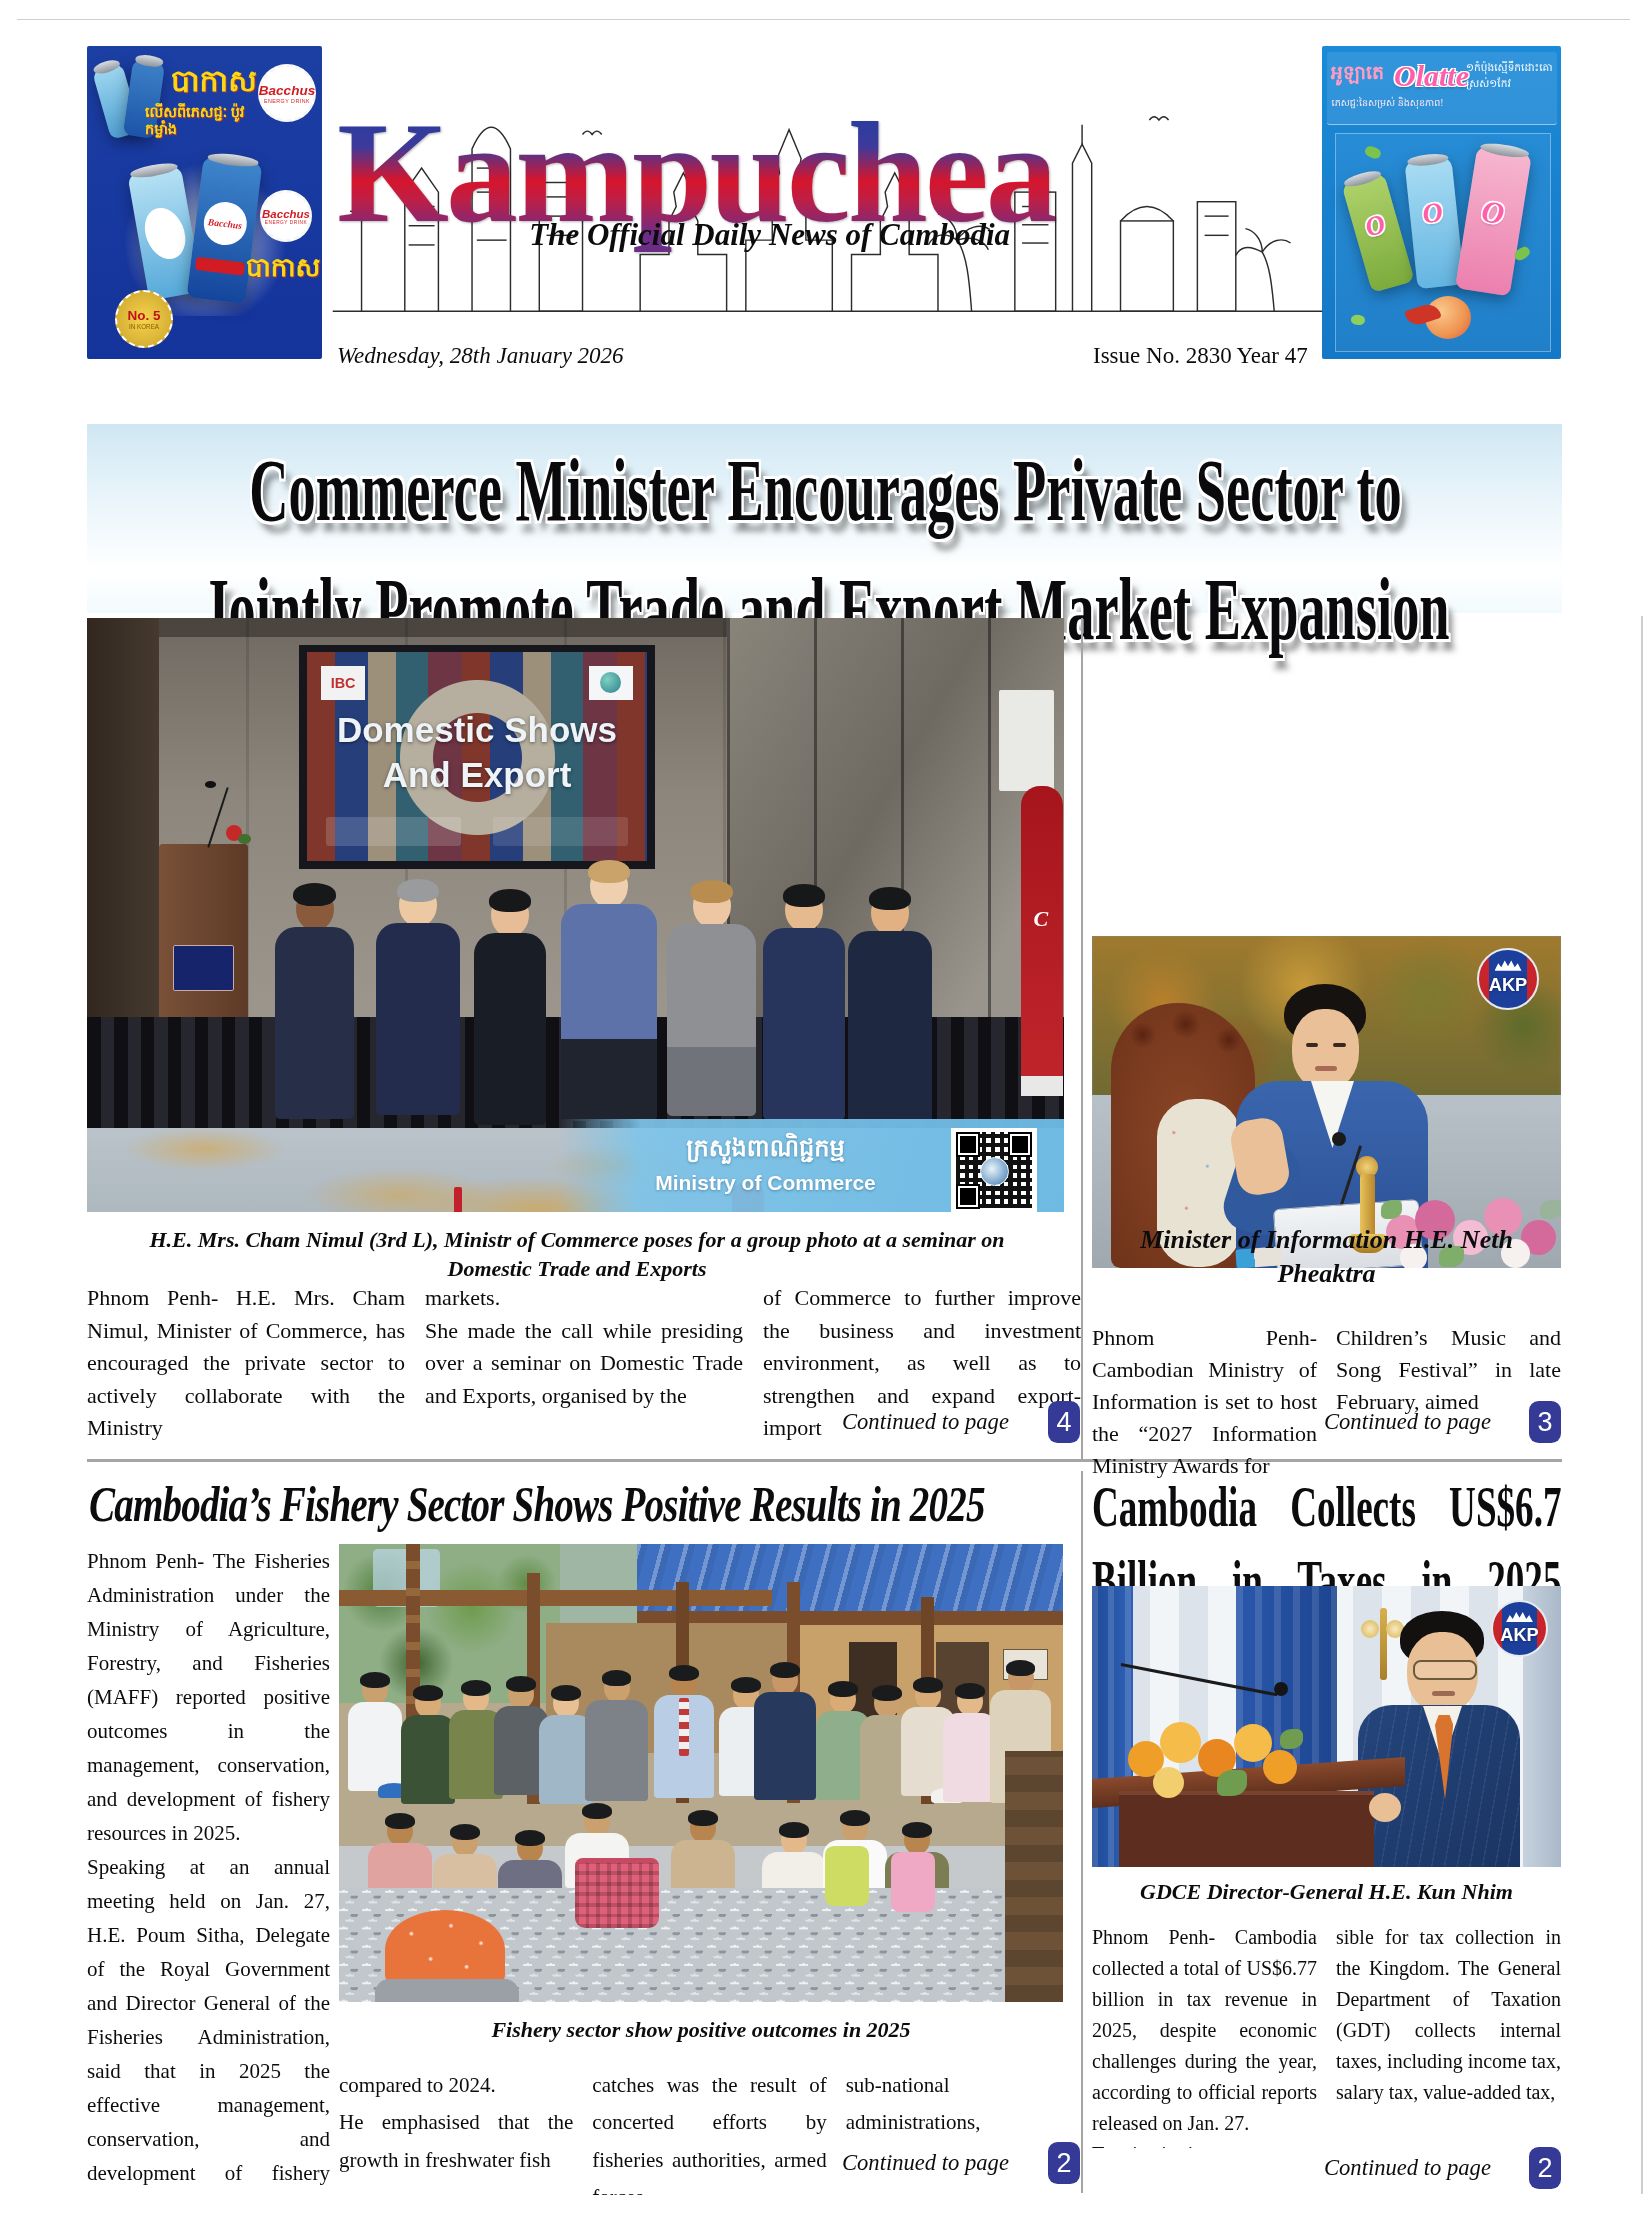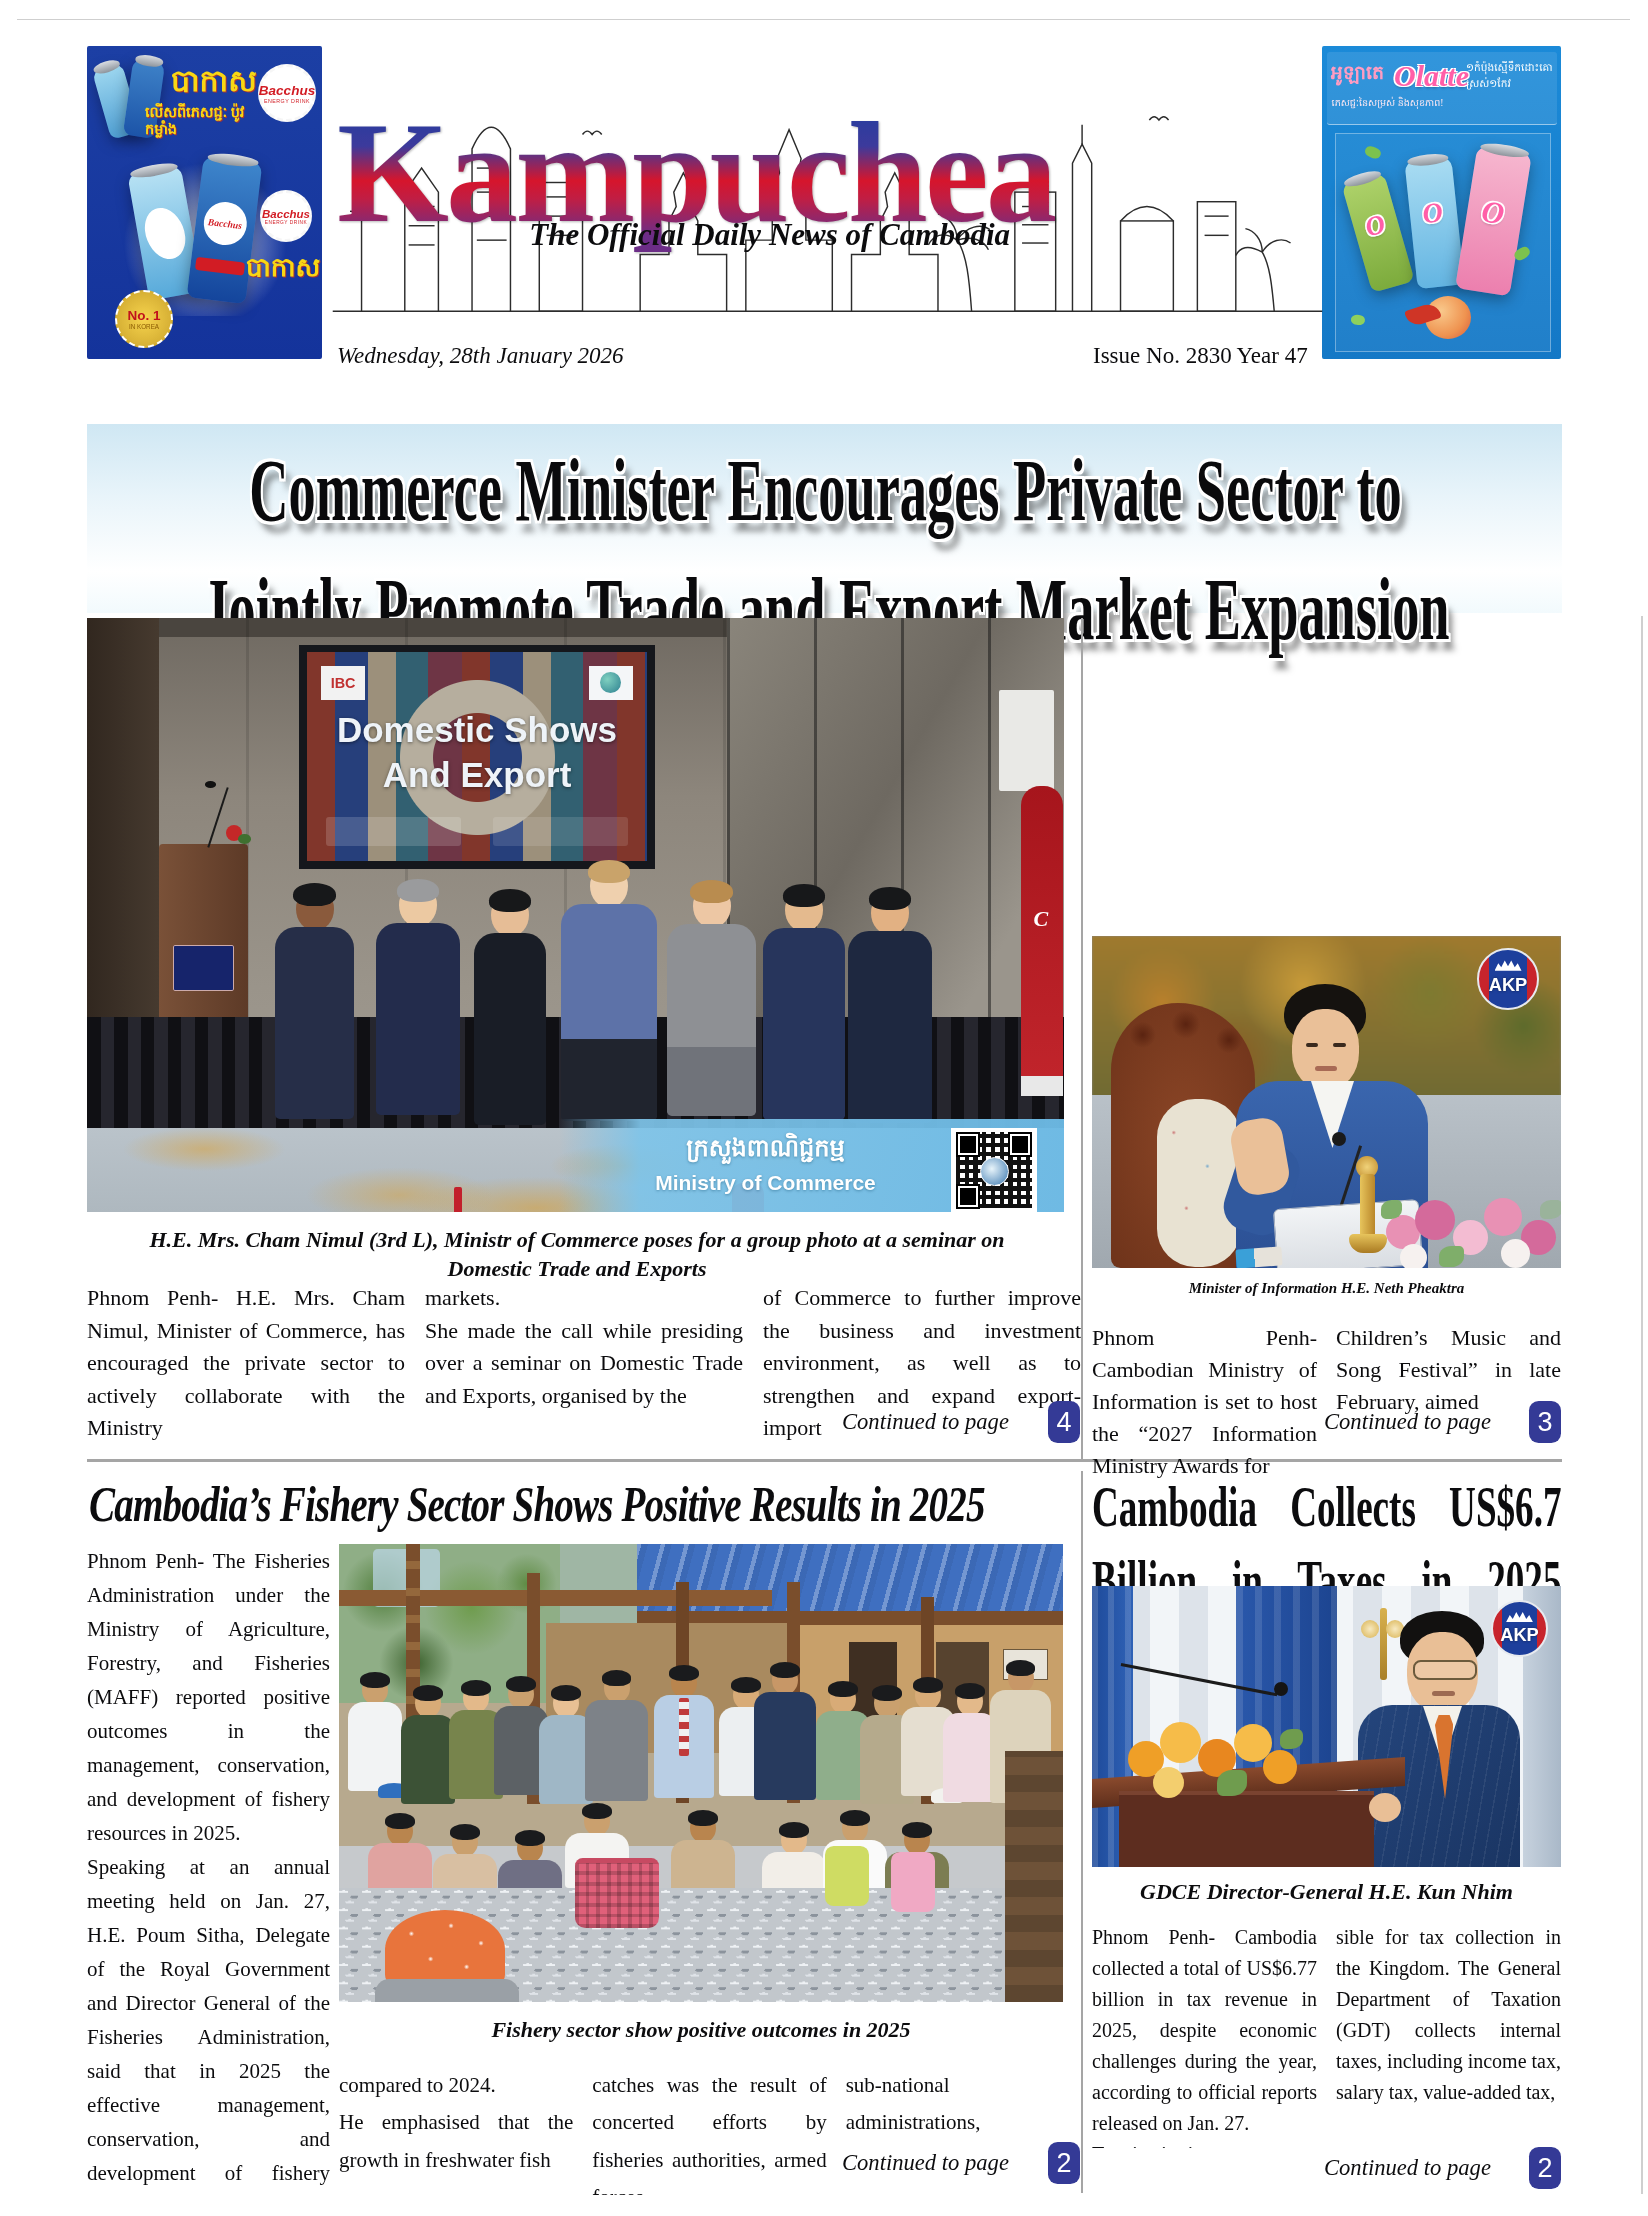--- a/index.html
+++ b/index.html
@@ -110,21 +110,21 @@
         <span style="color:#d21c24;font-weight:bold;font-style:italic;font-size:9.6px;">Bacchus</span>
       </div>
       <div class="s" style="left:4.8px;top:101px;width:49px;height:12.5px;background:#d21c24;border-radius:3.8px;"></div>
     </div>
     <div class="s gearlogo" style="left:173px;top:144px;width:46px;height:46px;">
       <span class="b1" style="font-size:11.5px;">Bacchus</span>
       <span class="b2" style="font-size:4.8px;">ENERGY DRINK</span>
     </div>
     <div class="s kh-yellow" style="left:159px;top:207px;width:72px;font-size:26px;">បាកាស</div>
     <div class="s" style="left:28px;top:244px;width:54px;height:54px;border-radius:50%;background:radial-gradient(#f6d34d,#caa22b);border:2.9px dashed #fff;display:flex;flex-direction:column;align-items:center;justify-content:center;">
-      <span style="color:#c1121c;font-weight:bold;font-size:13.5px;" class="sans">No. 1</span>
+      <span style="color:#c1121c;font-weight:bold;font-size:13.5px;" class="sans">No. 5</span>
       <span style="color:#8a5a00;font-size:6.3px;" class="sans">IN KOREA</span>
     </div>
   </div>
 
   <div class="s ad ad-right" style="left:1322px;top:46px;width:239px;height:313px;">
     <div class="s" style="left:4.8px;top:5.8px;width:230px;height:72px;background:rgba(255,255,255,.10);border-bottom:1.4px solid rgba(255,255,255,.5);border-radius:2.9px;"></div>
     <div class="s" style="left:8.7px;top:14.4px;width:63px;font-size:19px;color:#ff9cc2;font-weight:bold;">អូឡាតេ</div>
     <div class="s olatte-script" style="left:72px;top:12.5px;font-size:30px;">Olatte</div>
     <div class="s" style="left:9.6px;top:51px;width:135px;font-size:9.6px;color:#ffe9f3;">ភេសជ្ជៈនៃសម្រស់ និងសុខភាព!</div>
     <div class="s" style="left:144px;top:14.4px;width:89px;font-size:10.6px;color:#ffffff;line-height:1.5;">១កំប៉ុងស្មើទឹកដោះគោស្រស់១កែវ</div>
@@ -351,21 +351,21 @@
       <div class="s" style="left:103px;top:12px;width:38px;height:38px;border-radius:50%;background:#e891b4;"></div>
       <div class="s" style="left:140px;top:34px;width:35px;height:35px;border-radius:50%;background:#d46a9b;"></div>
       <div class="s" style="left:120px;top:53px;width:29px;height:29px;border-radius:50%;background:#f6f1ef;"></div>
       <div class="s" style="left:19px;top:58px;width:27px;height:27px;border-radius:50%;background:#f6f1ef;"></div>
       <div class="s" style="left:58px;top:60px;width:25px;height:21px;border-radius:50% 4.8px 50% 4.8px;background:#7fae6a;"></div>
       <div class="s" style="left:159px;top:14.4px;width:22px;height:19px;border-radius:50% 4.8px 50% 4.8px;background:#9ab39b;"></div>
       <div class="s" style="left:0px;top:14.4px;width:21px;height:18.3px;border-radius:50% 4.8px 50% 4.8px;background:#7fae6a;"></div>
     </div>
   </div>
 
-  <div class="s caption" style="left:1092px;top:1279px;width:469px;font-size:15px;">Minister of Information H.E. Neth Pheaktra</div>
+  <div class="s caption" style="left:1092px;top:1223px;width:469px;font-size:26px;">Minister of Information H.E. Neth Pheaktra</div>
   <div class="s" style="left:1092px;top:1322px;width:469px;height:159px;display:flex;gap:19px;">
     <div class="body-text" style="flex:1;font-size:22px;line-height:1.45;">Phnom Penh- Cambodian Ministry of Information is set to host the “2027 Information Ministry Awards for</div>
     <div class="body-text" style="flex:1;font-size:22px;line-height:1.45;">Children’s Music and Song Festival” in late February, aimed</div>
   </div>
   <div class="s continued" style="left:1324px;top:1401px;width:237px;">
     <span class="cl">Continued to page</span>
     <span class="badge">3</span>
   </div>
 
   <div class="s fish-head" style="left:89px;top:1475px;">Cambodia’s Fishery Sector Shows Positive Results in 2025</div>

